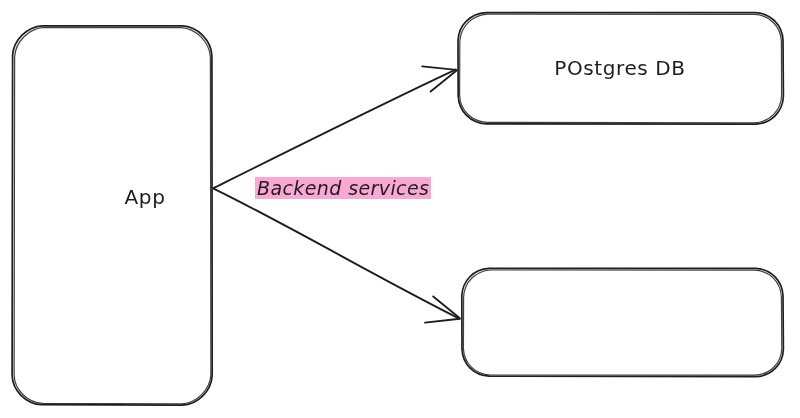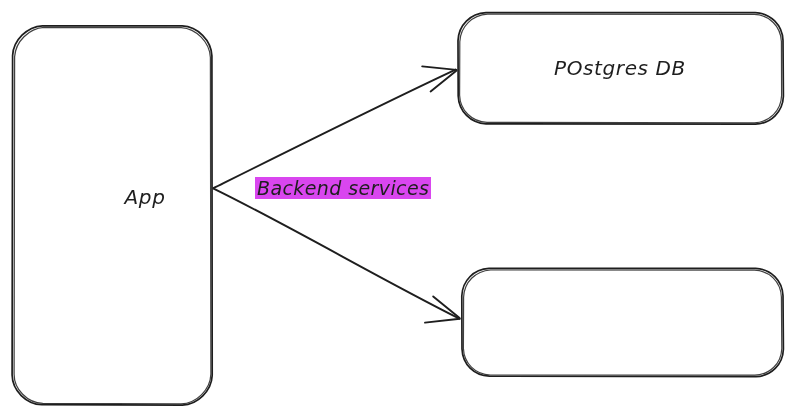--- a/index.html
+++ b/index.html
@@ -22,38 +22,37 @@
     position: absolute;
     left: 0;
     top: 0;
     width: 800px;
     height: 418px;
   }
   .node-label {
     position: absolute;
     font-family: "DejaVu Sans", sans-serif;
     font-size: 20px;
-    font-style: italic;
     color: #1e1e1e;
     white-space: nowrap;
     letter-spacing: 0.6px;
     transform: translate(-50%, -50%);
     text-align: left;
     pointer-events: none;
   }
   .edge-label {
     position: absolute;
     font-family: "DejaVu Sans", sans-serif;
     font-size: 19px;
     font-style: italic;
     color: #1e1e1e;
     white-space: nowrap;
     letter-spacing: 0.4px;
     transform: translate(0, -50%);
-    background: #d946ef;
+    background: #f9a8d4;
     padding: 0 2px;
     pointer-events: none;
   }
   .hit {
     position: absolute;
     background: transparent;
   }
 </style>
 </head>
 <body>

